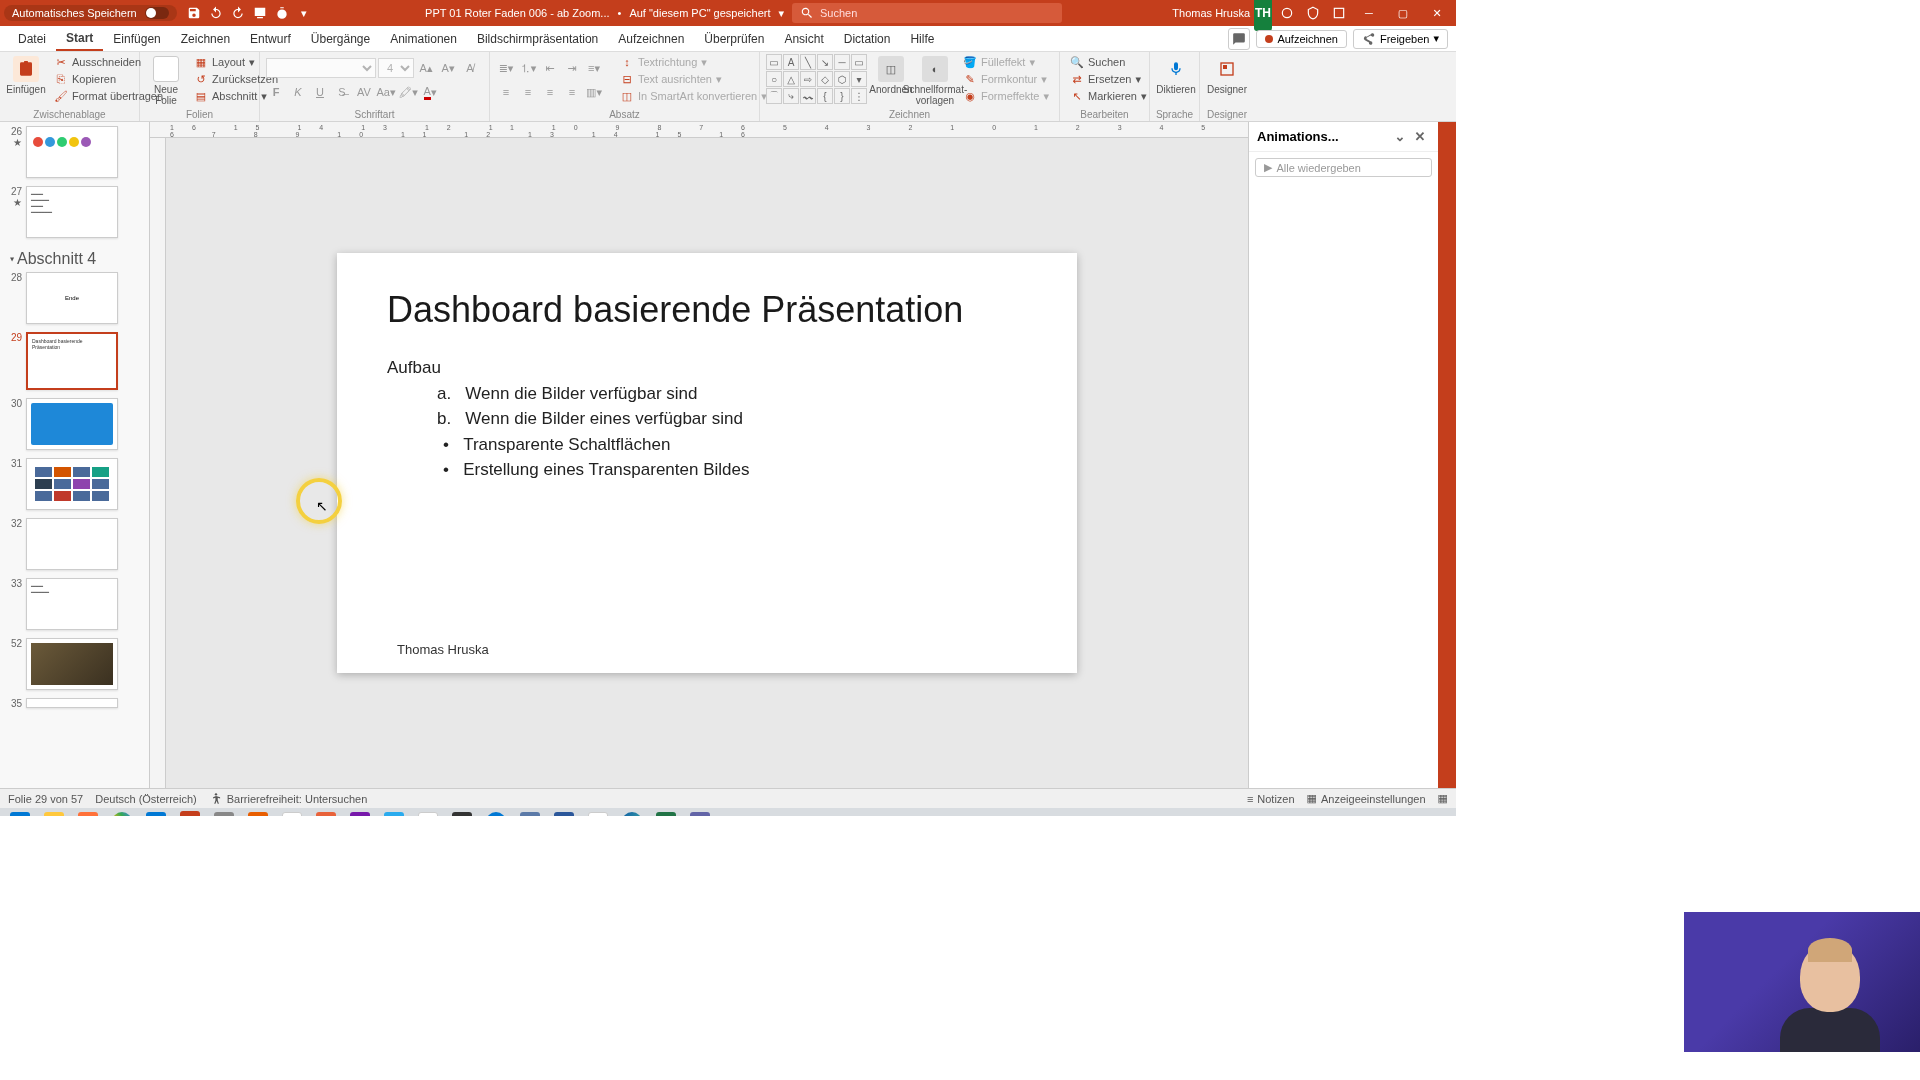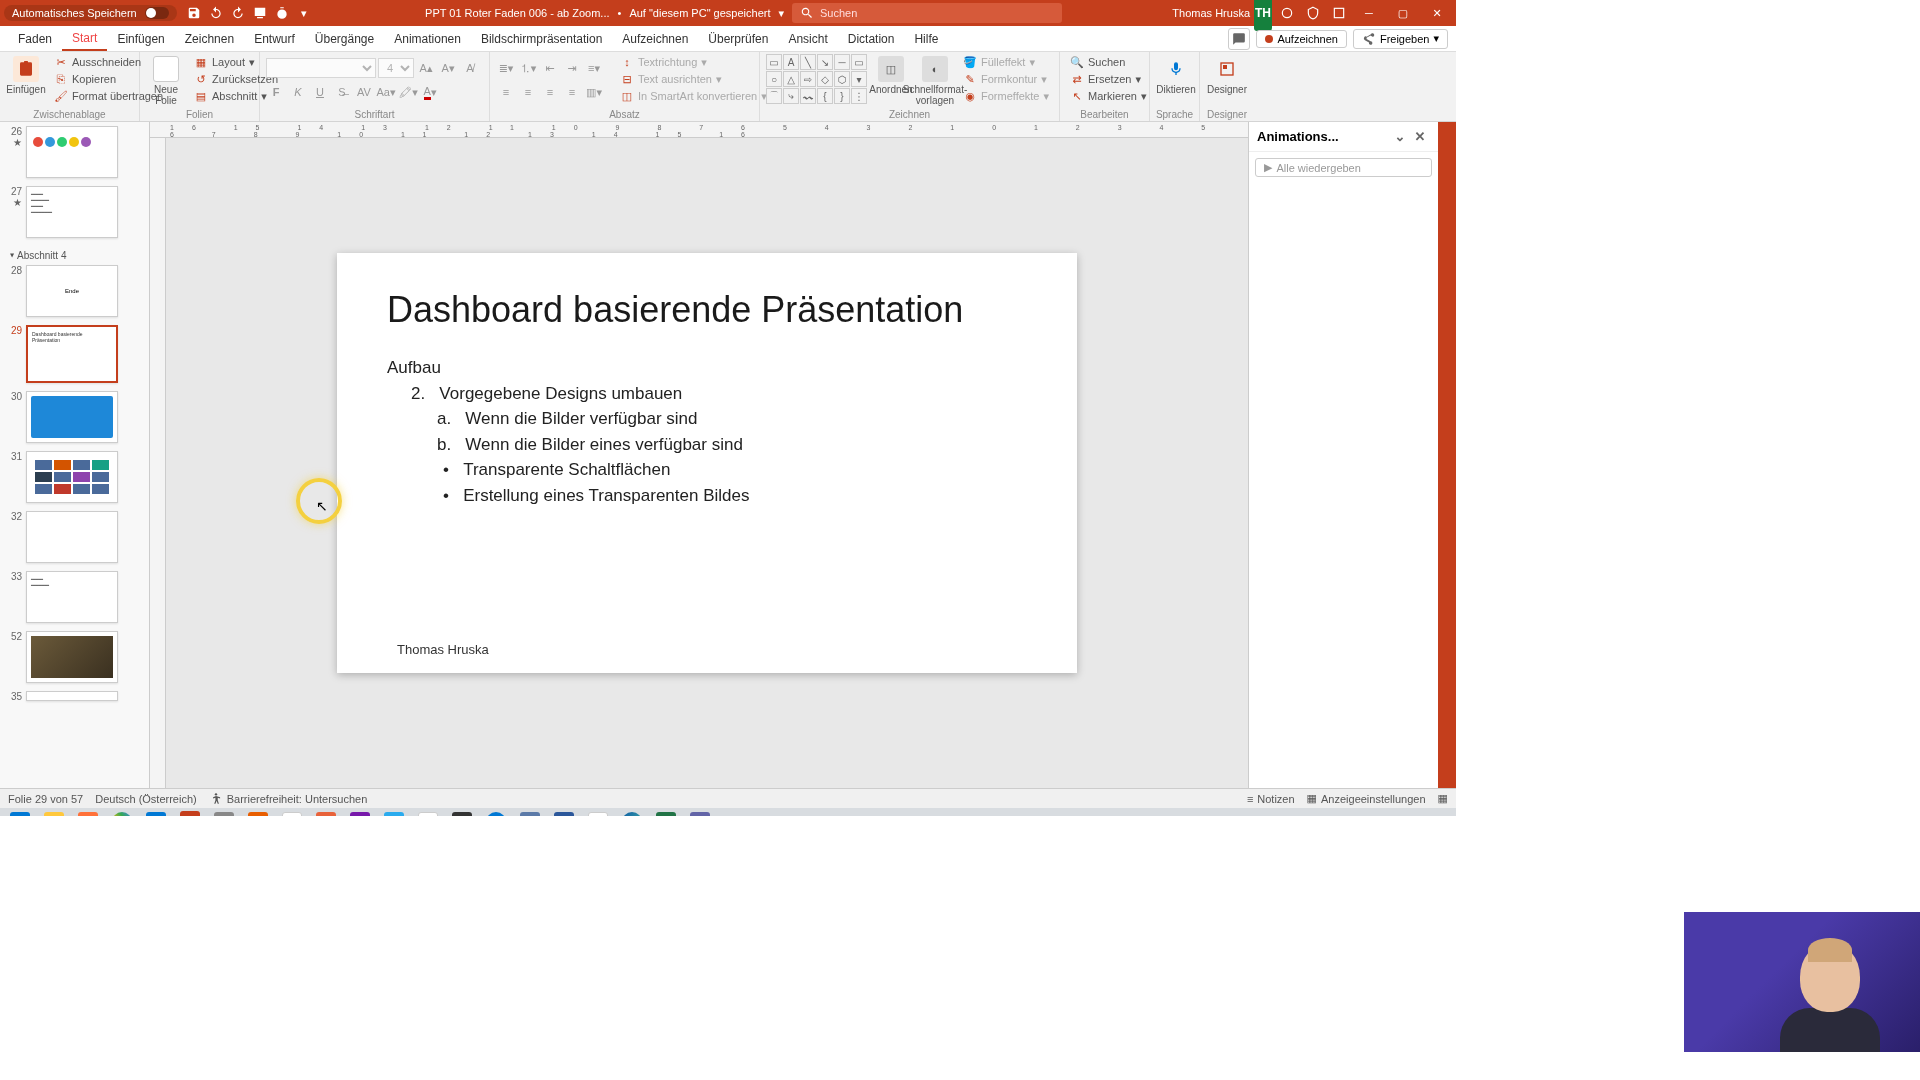--- a/index.html
+++ b/index.html
@@ -16,21 +16,21 @@
 .search-box { background:#d65a3a; border-radius:3px; width:270px; height:20px; display:flex; align-items:center; padding:0 8px; gap:6px; }
 .search-box input { background:transparent; border:none; outline:none; color:#fff; font-size:11px; flex:1; }
 .search-box input::placeholder { color:#fdd; }
 .titlebar .right { display:flex; align-items:center; gap:4px; }
 .user-badge { background:#15803d; color:#fff; width:18px; height:35px; border-radius:3px; display:flex; align-items:center; justify-content:center; font-size:12px; font-weight:bold; }
 .win-btn { width:30px; height:26px; display:flex; align-items:center; justify-content:center; color:#fff; cursor:pointer; }
 
 
 .tabs { height:26px; background:#fff; border-bottom:1px solid #ddd; display:flex; align-items:center; padding:0 8px; font-size:12px; }
 .tab { padding:4px 10px; color:#333; cursor:pointer; }
-.tab.active { color:#ef4444; border-bottom:2px solid #c43e1c; font-weight:400; }
+.tab.active { color:#404040; border-bottom:2px solid #c43e1c; font-weight:700; }
 .tabs .spacer { flex:1; }
 .tab-right { display:flex; align-items:center; gap:6px; }
 .tab-btn { border:1px solid #ccc; border-radius:3px; padding:2px 8px; display:flex; align-items:center; gap:4px; font-size:11px; cursor:pointer; }
 .tab-btn.rec .dot { width:8px; height:8px; background:#c43e1c; border-radius:50%; }
 .tab-collapse { width:22px; height:22px; display:flex; align-items:center; justify-content:center; border:1px solid #ccc; border-radius:3px; cursor:pointer; }
 
 
 .ribbon { height:70px; background:#f2f2f2; border-bottom:1px solid #d4d4d4; display:flex; font-size:11px; color:#555; }
 .group { border-right:1px solid #ddd; padding:2px 6px; display:flex; flex-direction:column; position:relative; }
 .group-label { position:absolute; bottom:0; left:0; right:0; text-align:center; font-size:10px; color:#888; padding-bottom:1px; }
@@ -52,21 +52,21 @@
 .thumb-panel { width:150px; background:#f8f8f8; border-right:1px solid #ccc; overflow:hidden; display:flex; flex-direction:column; }
 .thumb-scroll { flex:1; overflow-y:auto; padding:4px 8px; }
 .thumb-scroll::-webkit-scrollbar { width:14px; }
 .thumb-scroll::-webkit-scrollbar-track { background:#eee; }
 .thumb-scroll::-webkit-scrollbar-thumb { background:#ccc; }
 .thumb-item { display:flex; gap:4px; margin-bottom:8px; }
 .thumb-num { font-size:10px; color:#666; width:14px; text-align:right; }
 .thumb-img { width:92px; height:52px; background:#fff; border:1px solid #ccc; box-shadow:0 1px 2px rgba(0,0,0,0.1); position:relative; font-size:6px; padding:4px; overflow:hidden; }
 .thumb-item.selected .thumb-img { border:2px solid #c43e1c; }
 .thumb-item.big .thumb-img { height:58px; }
-.section-hdr { font-size:10px; color:#555; padding:4px 2px; display:flex; align-items:center; gap:3px; cursor:pointer; }
+.section-hdr { font-size:16px; color:#555; padding:4px 2px; display:flex; align-items:center; gap:3px; cursor:pointer; }
 .section-hdr::before { content:"▸"; font-size:8px; transform:rotate(90deg); display:inline-block; }
 .th-blue { position:absolute; inset:4px; background:#1e88d8; border-radius:2px; }
 .th-colors { position:absolute; top:10px; left:6px; display:flex; gap:2px; }
 .th-colors span { width:10px; height:10px; border-radius:50%; }
 .th-tiles { position:absolute; inset:8px; display:grid; grid-template-columns:repeat(4,1fr); grid-template-rows:repeat(3,1fr); gap:2px; }
 .th-tiles span { background:#4a6a9a; }
 .th-photo { position:absolute; inset:4px; background:linear-gradient(135deg,#6b5a3a,#3a3020); }
 .th-text { position:absolute; top:4px; left:4px; right:4px; font-size:5px; color:#333; line-height:1.2; }
 
 .ruler-h { height:16px; background:#f4f4f4; border-bottom:1px solid #ccc; position:relative; font-size:8px; color:#666; display:flex; align-items:center; overflow:hidden; }
@@ -183,21 +183,21 @@
           <rect x="4" y="4" width="16" height="16" fill="none" stroke="#fff" stroke-width="2"></rect>
         </svg>
       </div>
     <div class="win-btn">─</div>
     <div class="win-btn">▢</div>
     <div class="win-btn">✕</div>
   </div>
 </div>
 
 <div class="tabs">
-  <div class="tab">Faden</div>
+  <div class="tab">Datei</div>
   <div class="tab active">Start</div>
   <div class="tab">Einfügen</div>
   <div class="tab">Zeichnen</div>
   <div class="tab">Entwurf</div>
   <div class="tab">Übergänge</div>
   <div class="tab">Animationen</div>
   <div class="tab">Bildschirmpräsentation</div>
   <div class="tab">Aufzeichnen</div>
   <div class="tab">Überprüfen</div>
   <div class="tab">Ansicht</div>
@@ -495,21 +495,20 @@
     <div class="ruler-h">
       <div style="position:absolute;left:0;right:0;top:2px;font-size:7px;letter-spacing:18px;padding-left:20px;color:#666">16 15 14 13 12 11 10 9 8 7 6 5 4 3 2 1 0 1 2 3 4 5 6 7 8 9 10 11 12 13 14 15 16</div>
     </div>
     <div class="canvas-wrap">
       <div class="ruler-v"></div>
       <div class="canvas-scroll">
         <div class="slide">
           <h1>Dashboard basierende Präsentation</h1>
           <div class="outline">
             <div class="l0">Aufbau</div>
-            <div class="l1"><span>2.&nbsp;&nbsp;&nbsp;</span><span>Vorgegebene Designs umbauen</span></div>
             <div class="l2"><span>a.&nbsp;&nbsp;&nbsp;</span><span>Wenn  die Bilder verfügbar sind</span></div>
             <div class="l2"><span>b.&nbsp;&nbsp;&nbsp;</span><span>Wenn die Bilder eines verfügbar sind</span></div>
             <div class="lb"><span>•&nbsp;&nbsp;&nbsp;</span><span>Transparente Schaltflächen</span></div>
             <div class="lb"><span>•&nbsp;&nbsp;&nbsp;</span><span>Erstellung eines Transparenten Bildes</span></div>
           </div>
           <div class="author">Thomas Hruska</div>
         </div>
         <div class="highlight-circle" style="left:130px;top:340px"></div>
         <div class="cursor-arrow" style="left:150px;top:360px">↖</div>
       </div>

